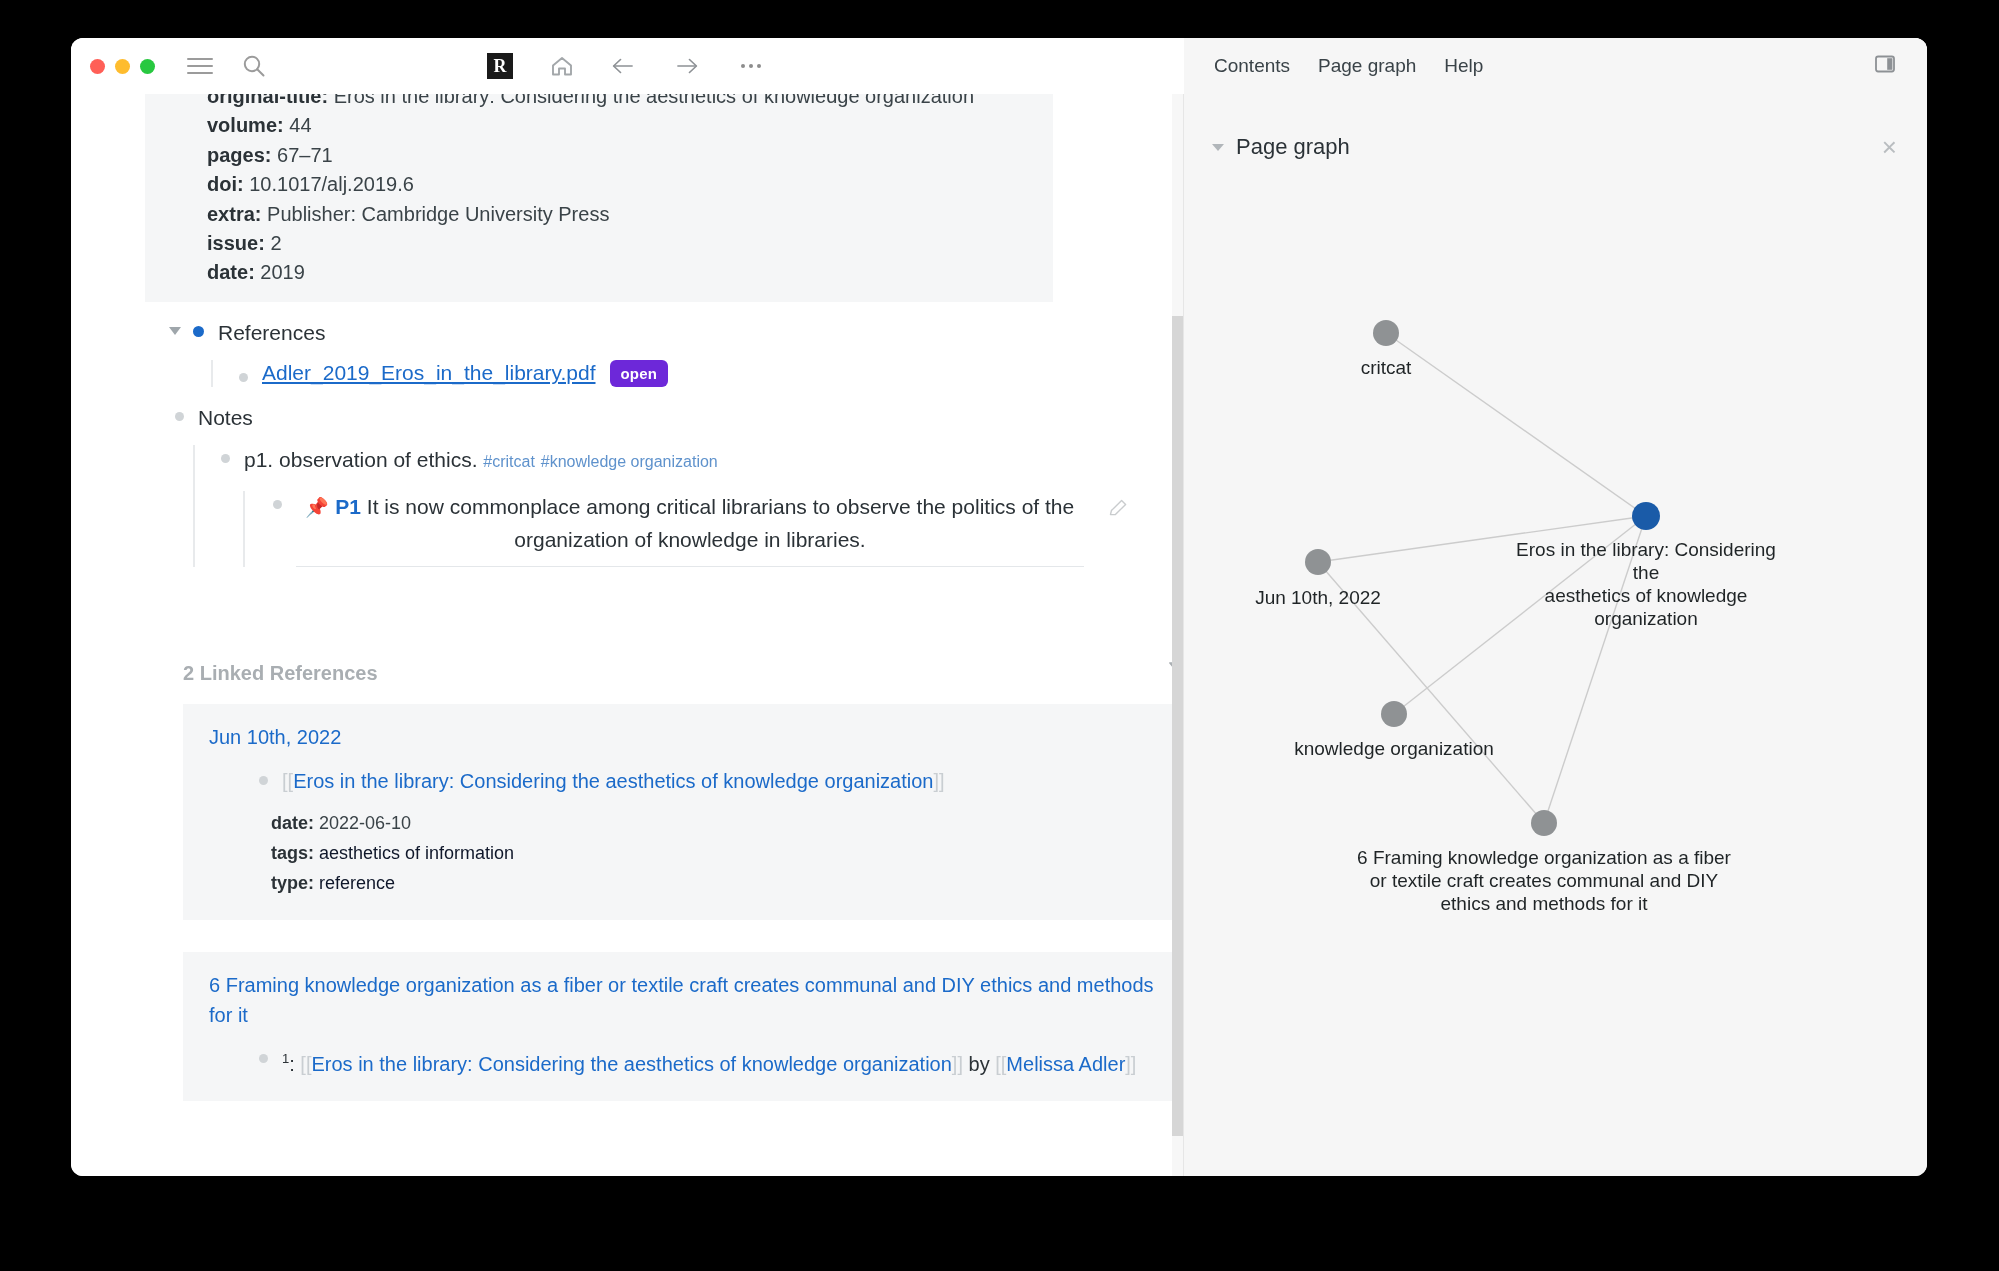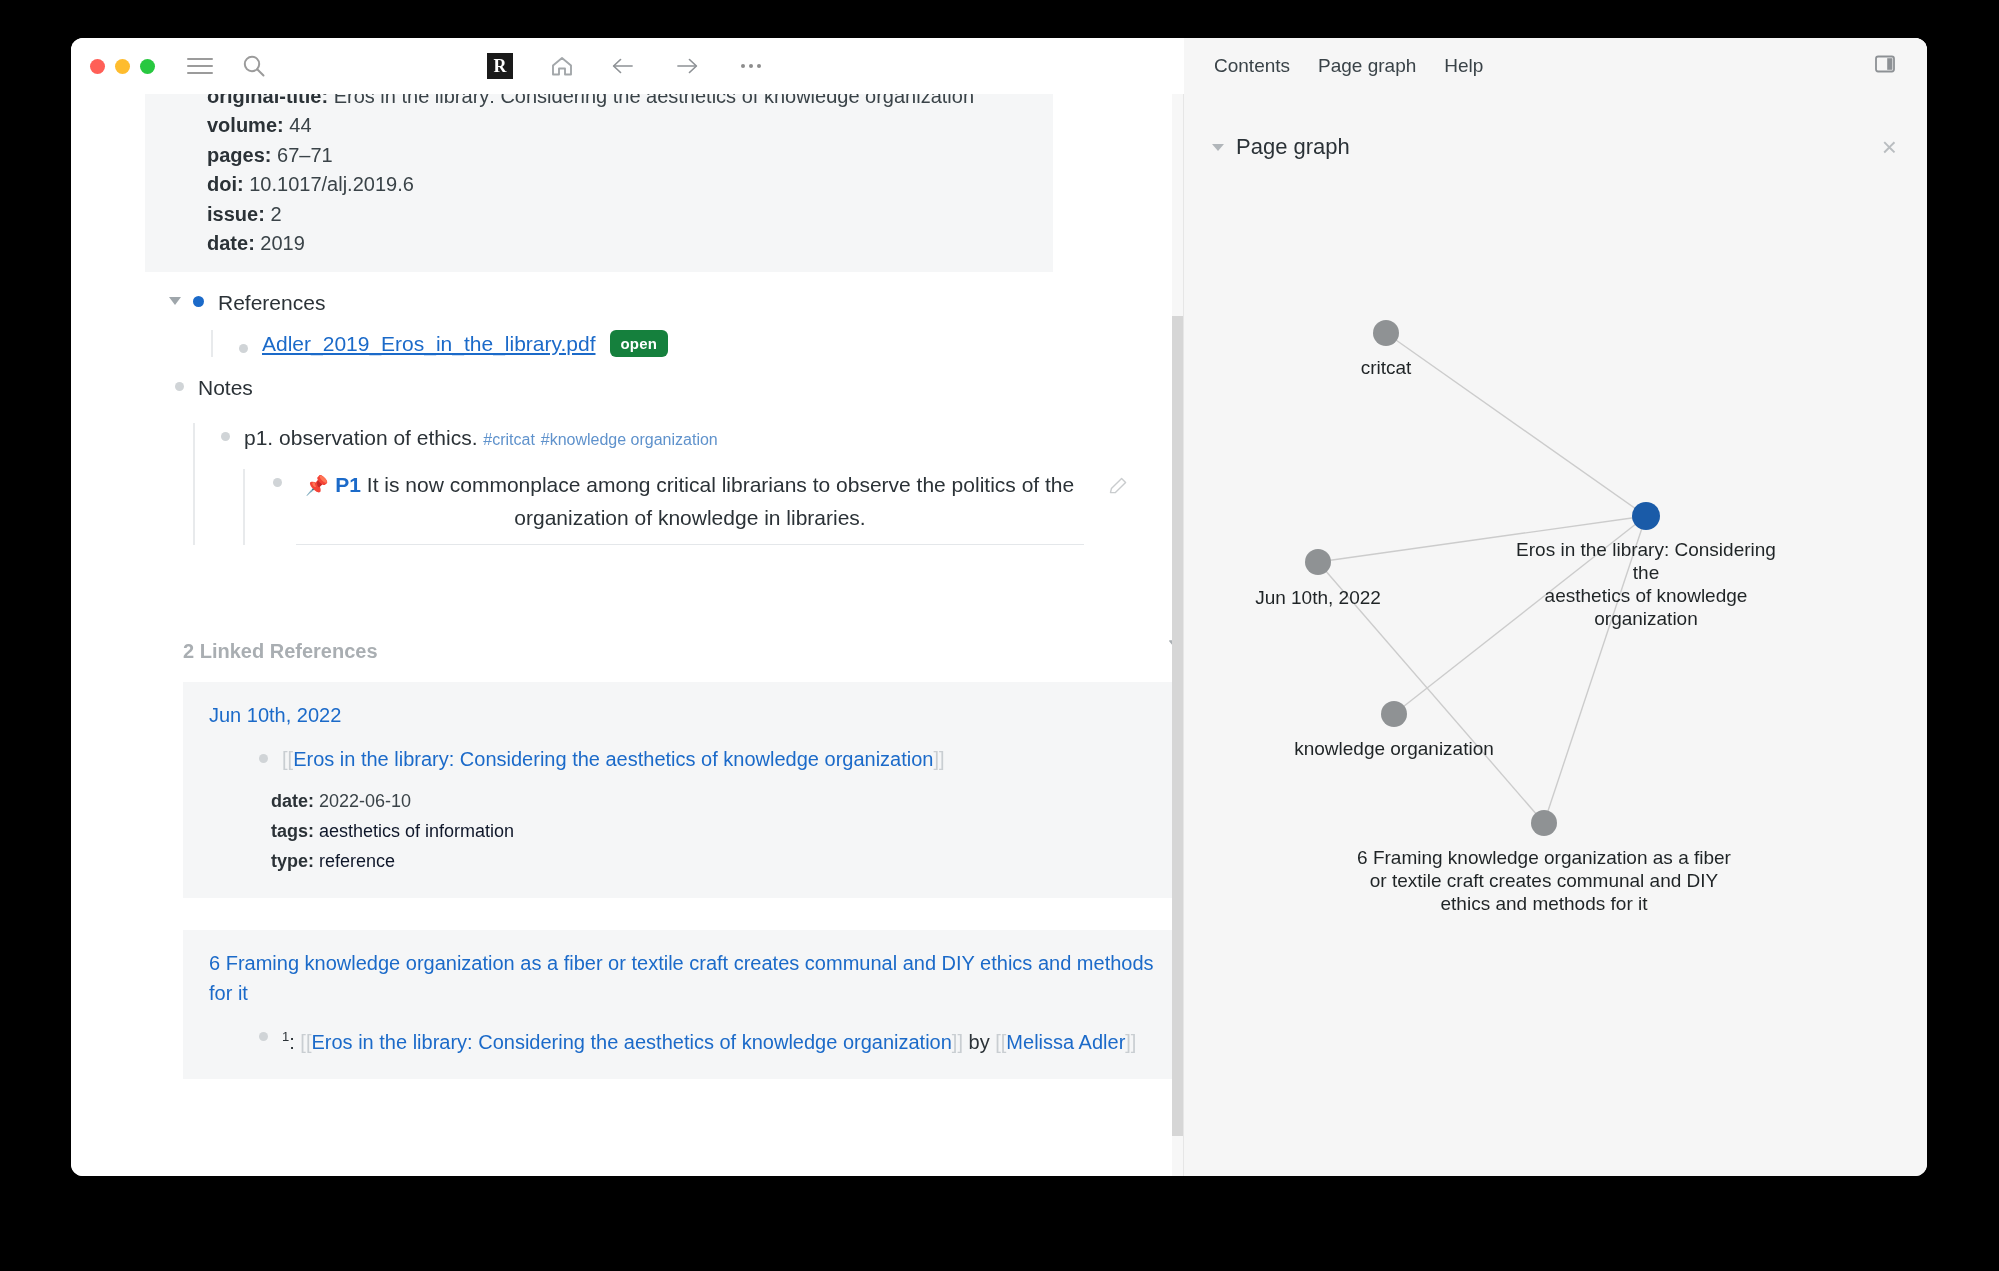--- a/index.html
+++ b/index.html
@@ -103,28 +103,28 @@
   }
   .blk-text { margin-left: 14px; font-size: 21px; line-height: 30px; color: #2b3237; }
 
   #attachments-block { margin: 16px 0 0 122px; }
   #attachments-children { margin-left: 18px; border-left: 2px solid #e8eaec; padding-left: 26px; }
   #attach-file-row { margin-top: 12px; display: flex; align-items: center; }
   #attach-file-link {
     color: #1b6ac9; text-decoration: underline; font-size: 21px; cursor: pointer;
   }
   #open-badge {
-    margin-left: 14px; background: #15803d; color: #fff;
+    margin-left: 14px; background: #6d28d9; color: #fff;
     font-size: 15px; font-weight: bold; border-radius: 6px;
     padding: 5px 11px; cursor: pointer; letter-spacing: .2px;
   }
 
   #notes-block { margin: 16px 0 0 104px; }
   #notes-children { margin-left: 18px; border-left: 2px solid #e8eaec; padding-left: 26px; }
-  #note-p1-row { margin-top: 20px; }
+  #note-p1-row { margin-top: 12px; }
   .tagref { color: #5f92cc; font-size: 16px; cursor: pointer; }
 
   #quote-children { margin-left: 22px; border-left: 2px solid #e8eaec; padding-left: 28px; text-align: center; }
   #quote-row { margin-top: 14px; position: relative; width: 870px; }
   #quote-inner { margin-left: 14px; }
   #quote-text {
     font-size: 21px; line-height: 32px; color: #2b3237;
     border-bottom: 1px solid #e4e7ea; padding-bottom: 10px; width: 788px;
   }
   .pin { color: #d03a2a; font-size: 19px; }
@@ -258,20 +258,24 @@
             <span class="k">volume</span><span class="k">:</span>
             <span class="v">44</span>
           </div>
           <div class="row">
             <span class="k">pages</span><span class="k">:</span>
             <span class="v">67–71</span>
           </div>
           <div class="row">
             <span class="k">doi</span><span class="k">:</span>
             <span class="v">10.1017/alj.2019.6</span>
+          </div>
+          <div class="row">
+            <span class="k">extra</span><span class="k">:</span>
+            <span class="v">Publisher: Cambridge University Press</span>
           </div>
           <div class="row">
             <span class="k">issue</span><span class="k">:</span>
             <span class="v">2</span>
           </div>
           <div class="row">
             <span class="k">date</span><span class="k">:</span>
             <span class="v">2019</span>
           </div>
         </div>

